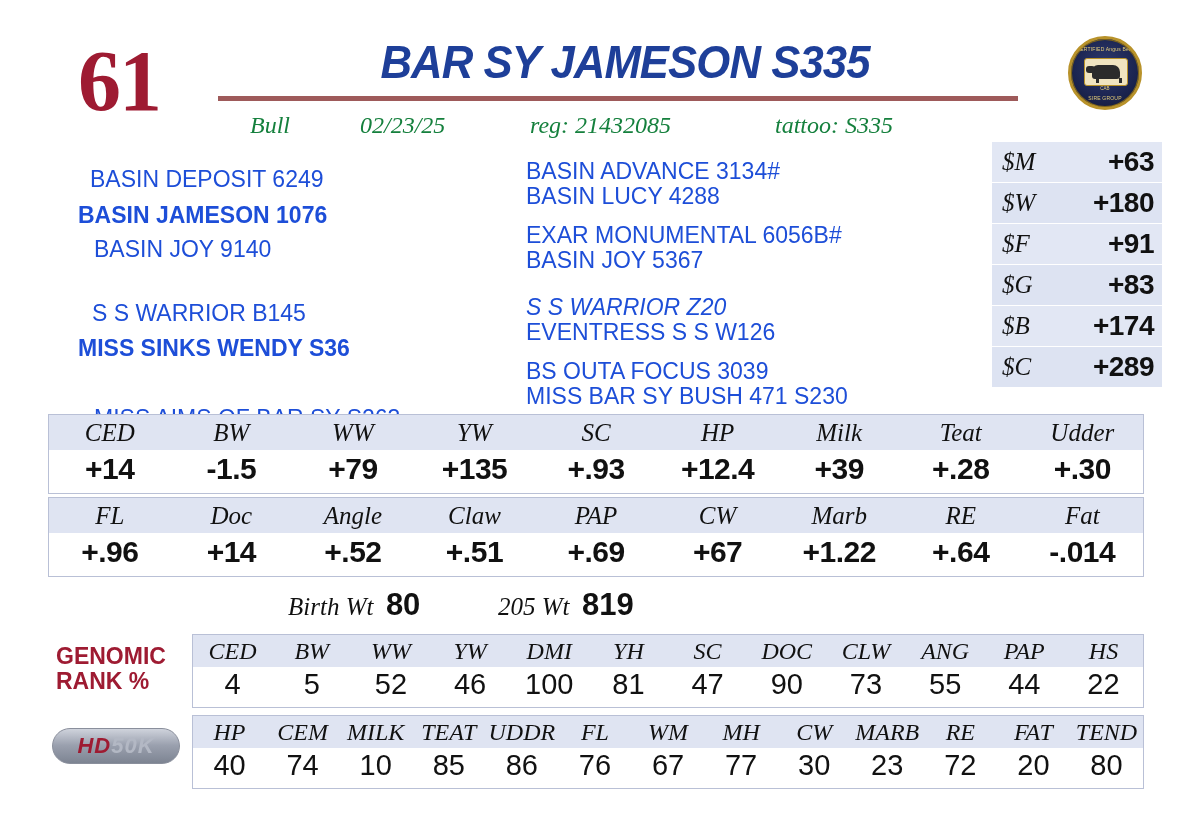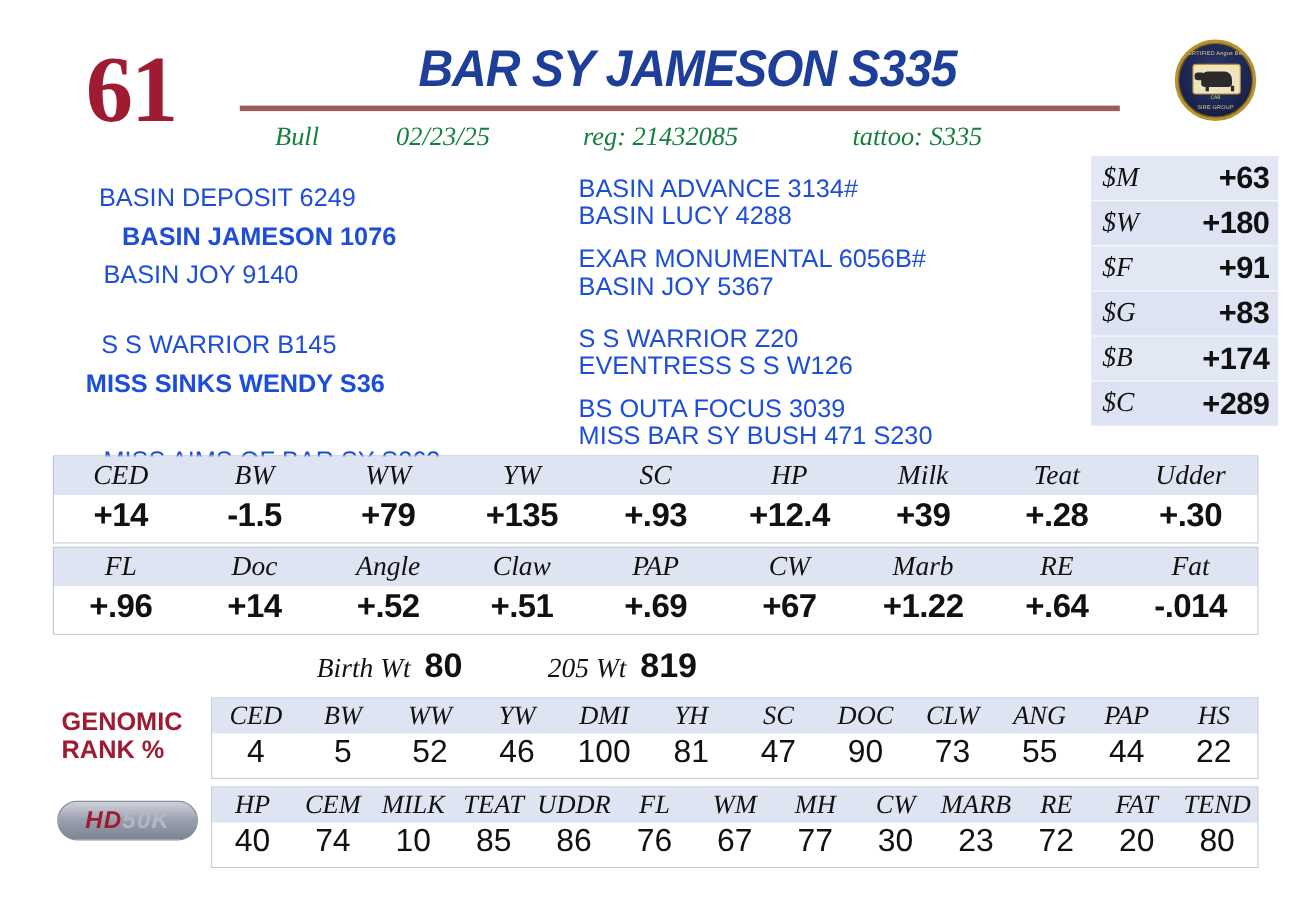--- a/index.html
+++ b/index.html
@@ -126,32 +126,32 @@
     width: 890px; height: 250px;
     font-family: "Liberation Sans", sans-serif;
     font-size: 23px;
     color: #1d4ed8;
   }
   .ped div { position: absolute; white-space: nowrap; }
   .ped .bold { font-weight: bold; }
 
   
   .p-s-gs  { left: 12px;  top: 8px; }
-  .p-sire  { left: 0px;   top: 44px; margin-left: 33px; }
+  .p-sire  { left: 0px;   top: 44px; }
   .p-s-gd  { left: 16px;  top: 78px; }
   .p-d-gs  { left: 14px;  top: 142px; }
   .p-dam   { left: 0px;   top: 177px; }
   .p-d-gd  { left: 16px;  top: 211px; margin-top: 36px; }
 
   
   .p-r1 { left: 448px; top: 0px; }
   .p-r2 { left: 448px; top: 25px; }
   .p-r3 { left: 448px; top: 64px; }
   .p-r4 { left: 448px; top: 89px; }
-  .p-r5 { left: 448px; top: 136px; }
+  .p-r5 { left: 448px; top: 136px; font-style: italic; }
   .p-r6 { left: 448px; top: 161px; }
   .p-r7 { left: 448px; top: 200px; }
   .p-r8 { left: 448px; top: 225px; }
 
   
   .dollars {
     position: absolute;
     right: 26px; top: 142px;
     width: 170px;
   }

